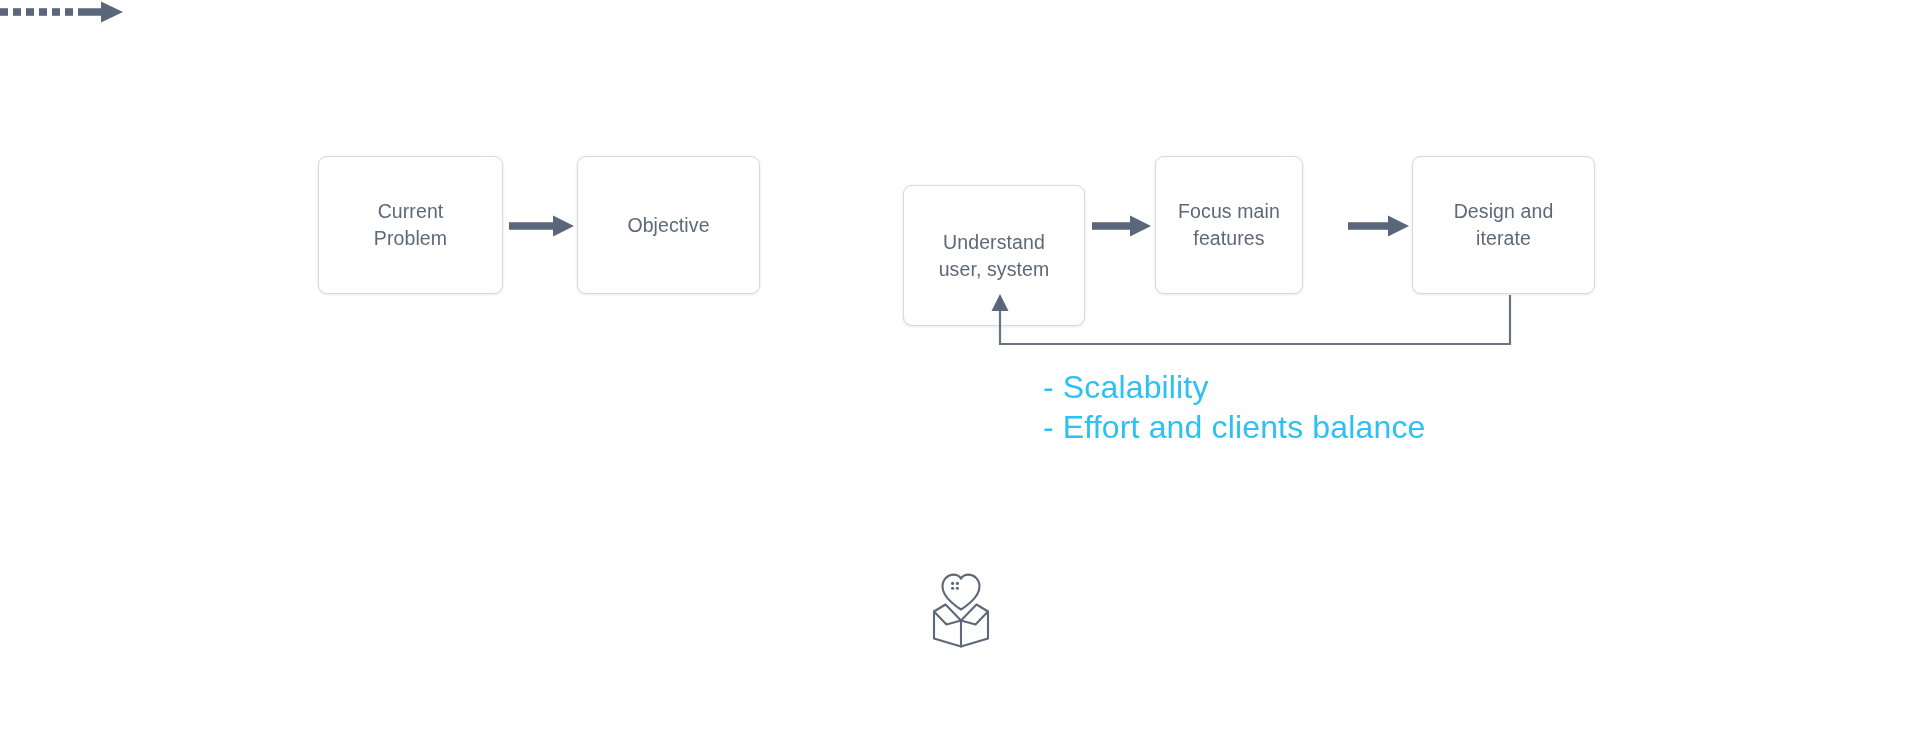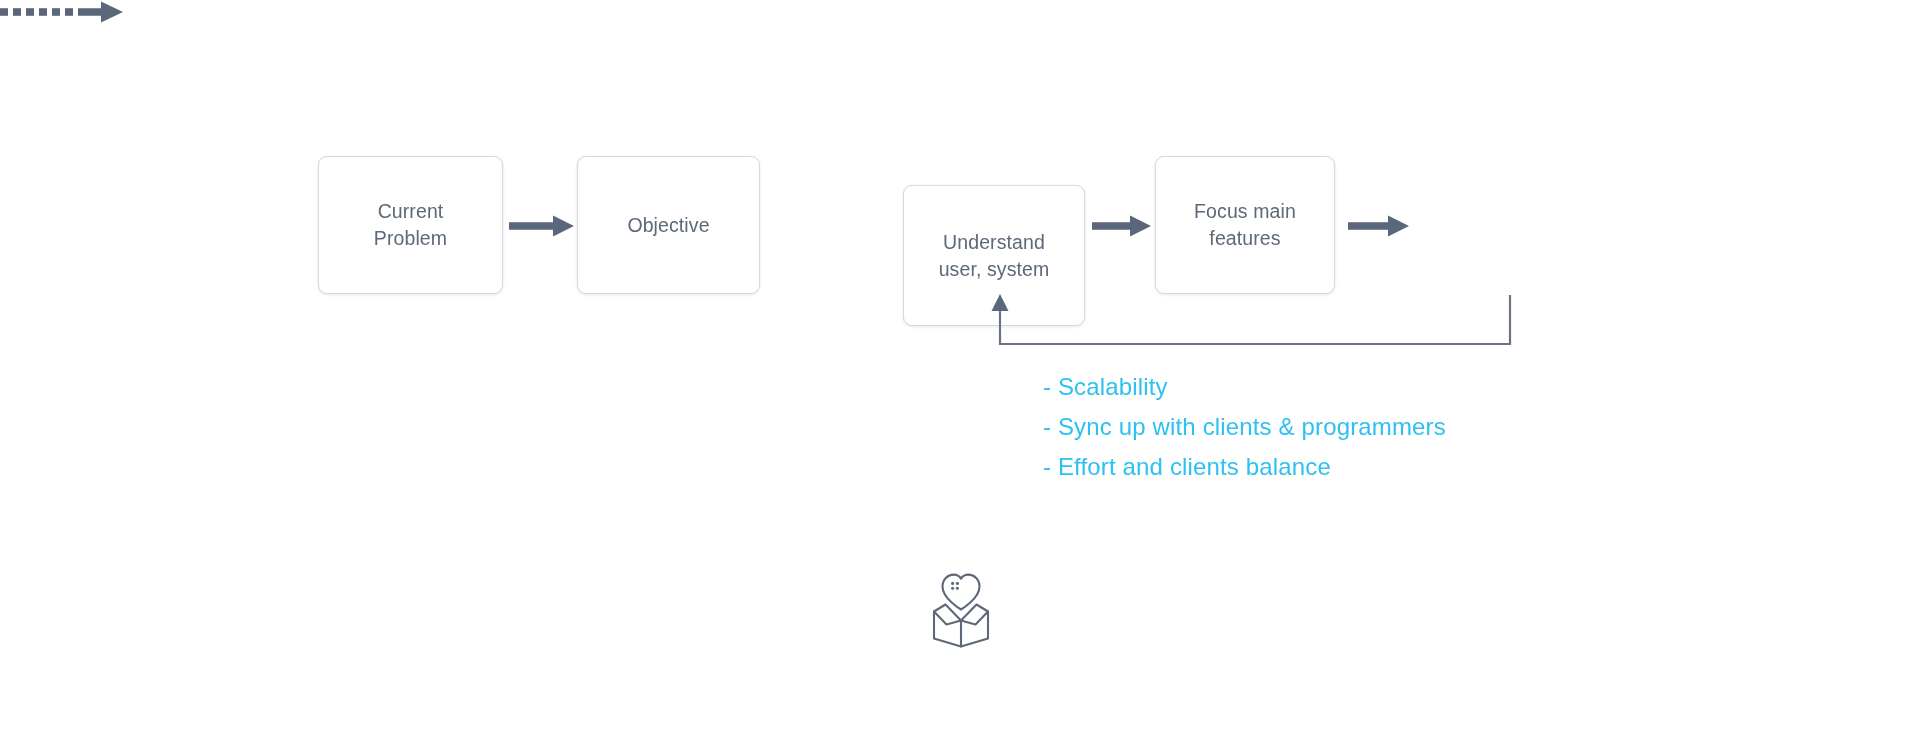--- a/index.html
+++ b/index.html
@@ -42,21 +42,21 @@
     font-weight: 400;
     letter-spacing: 0.1px;
     padding: 0 10px;
     white-space: pre-line;
   }
 
   
   #node-0 { left: 318px;  top: 156px; width: 185px; height: 138px; }
   #node-1 { left: 577px;  top: 156px; width: 183px; height: 138px; }
   #node-2 { left: 903px;  top: 153px; width: 182px; height: 141px; margin-top: 32px; }
-  #node-3 { left: 1155px; top: 156px; width: 180px; height: 138px; }
+  #node-3 { left: 1155px; top: 156px; width: 148px; height: 138px; }
   #node-4 { left: 1412px; top: 156px; width: 183px; height: 138px; }
 
   
   .arrow {
     position: absolute;
     top: 214px;
     height: 24px;
   }
   .arrow svg { display: block; overflow: visible; }
   #arrow-0 { left: 509px;  width: 66px; }
@@ -75,21 +75,21 @@
   #feedback-loop svg { display: block; overflow: visible; }
 
   
   #notes {
     position: absolute;
     left: 1043px;
     top: 367px;
     width: 600px;
   }
   .note-line {
-    font-size: 24px;
+    font-size: 32px;
     line-height: 40px;
     color: #2ec0f0;
     font-weight: 400;
     white-space: nowrap;
     letter-spacing: 0.15px;
   }
 
   
   #gift-icon {
     position: absolute;
@@ -117,20 +117,24 @@
   <div class="node" id="node-2">
     <span class="node-label">Understand
 user, system</span>
   </div>
 
   <div class="node" id="node-3">
     <span class="node-label">Focus main
 features</span>
   </div>
 
+  <div class="node" id="node-4">
+    <span class="node-label">Design and
+iterate</span>
+  </div>
 
   <div class="arrow" id="arrow-0">
     <svg width="66" height="24" viewBox="0 0 66 24">
       <path d="M0 8.2 H44 V1.5 L65 12 L44 22.5 V15.8 H0 Z" fill="#5a6679"></path>
     </svg>
   </div>
 
   <div class="arrow" id="arrow-2">
     <svg width="60" height="24" viewBox="0 0 60 24">
       <path d="M0 8.2 H38 V1.5 L59 12 L38 22.5 V15.8 H0 Z" fill="#5a6679"></path>
@@ -159,21 +163,20 @@
 
   <div id="feedback-loop">
     <svg width="545" height="60" viewBox="0 0 545 60">
       <path d="M15 14 L15 50 L525 50 L525 2" fill="none" stroke="#6b7280" stroke-width="2.2" stroke-linecap="square" stroke-linejoin="miter"></path>
       <path d="M15 0 L23.5 17 L6.5 17 Z" fill="#5a6679"></path>
     </svg>
   </div>
 
   <div id="notes">
     <div class="note-line">- Scalability</div>
-    <div class="note-line">- Sync up with clients &amp; programmers</div>
     <div class="note-line">- Effort and clients balance</div>
   </div>
 
   <div id="gift-icon">
     <svg width="82" height="90" viewBox="0 0 82 90">
       <g fill="none" stroke="#5d6878" stroke-width="2.1" stroke-linejoin="round" stroke-linecap="round">
 
         <path d="M41 49.5
                  C41 49.5 22.5 38.6 22.5 26.4
                  C22.5 19.6 27.6 14.6 33.6 14.6

